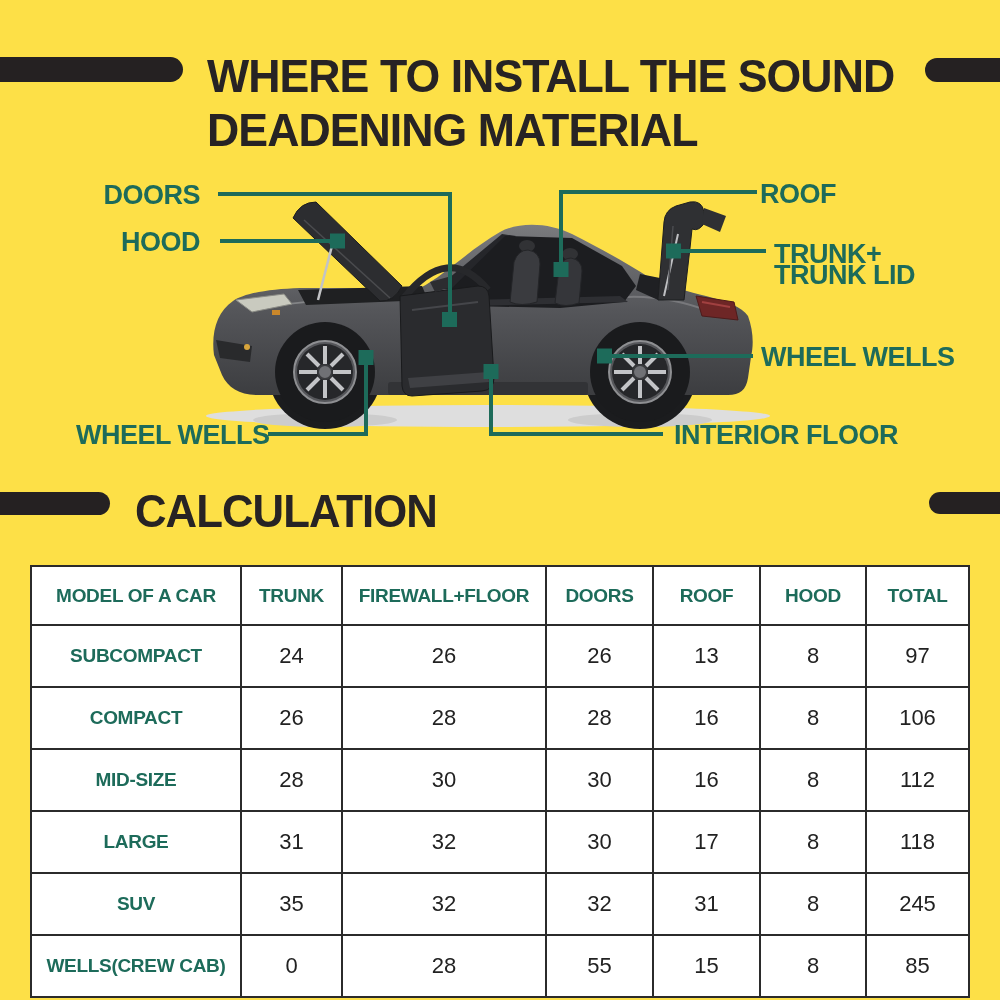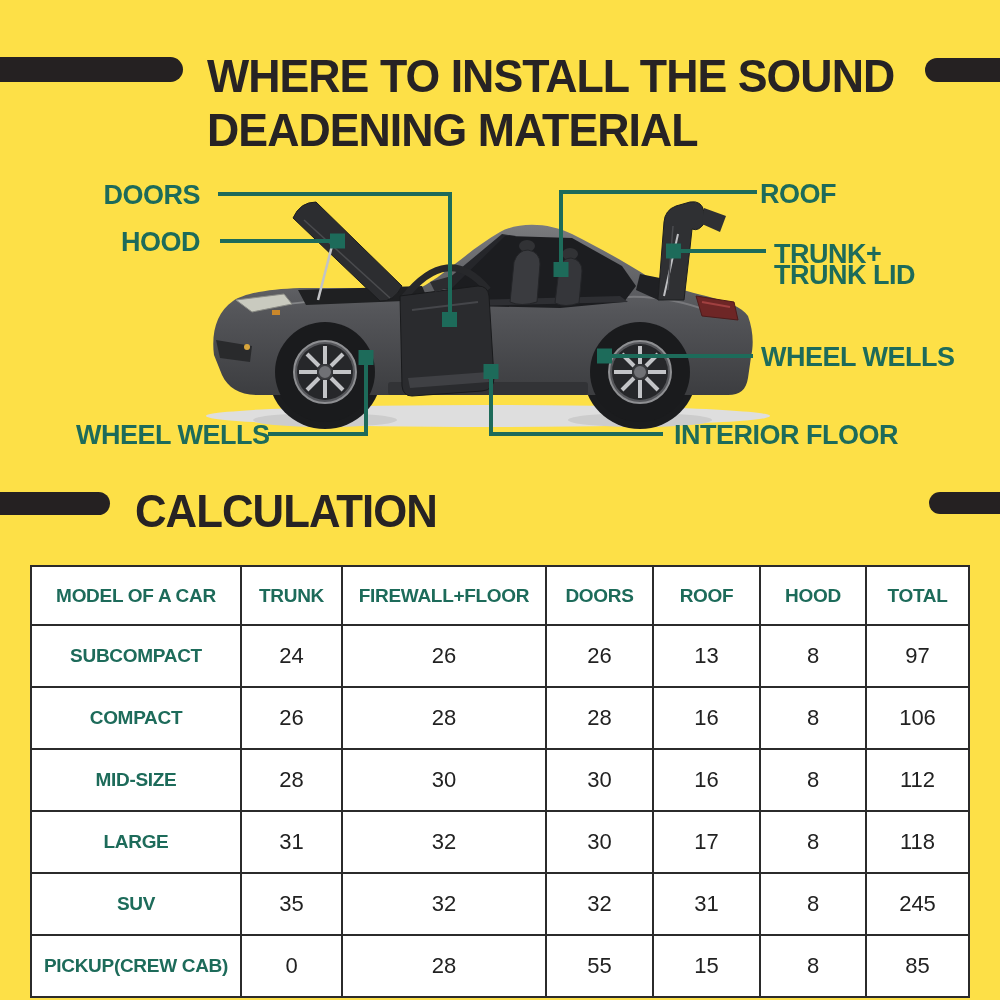--- a/index.html
+++ b/index.html
@@ -234,21 +234,21 @@
       <tr>
         <td class="model">SUV</td>
         <td>35</td>
         <td>32</td>
         <td>32</td>
         <td>31</td>
         <td>8</td>
         <td>245</td>
       </tr>
       <tr>
-        <td class="model">PICKUP(CREW CAB)</td>
+        <td class="model">WELLS(CREW CAB)</td>
         <td>0</td>
         <td>28</td>
         <td>55</td>
         <td>15</td>
         <td>8</td>
         <td>85</td>
       </tr>
     </tbody>
   </table>
 

